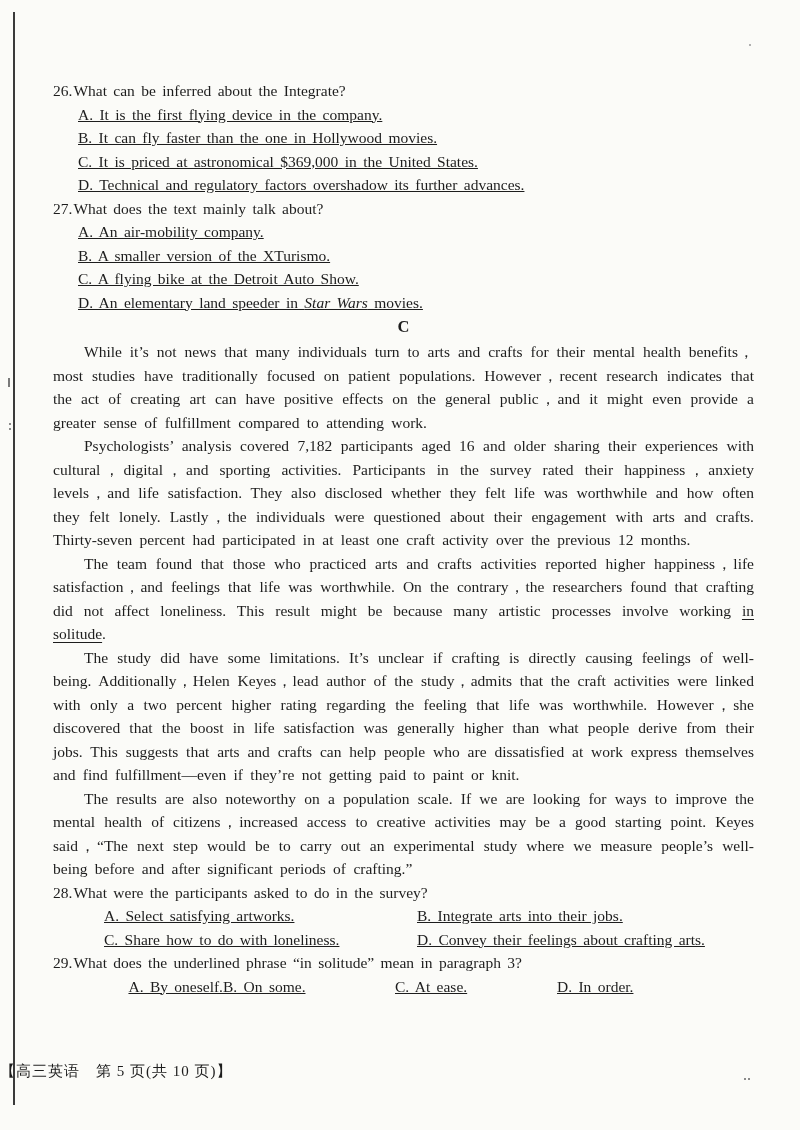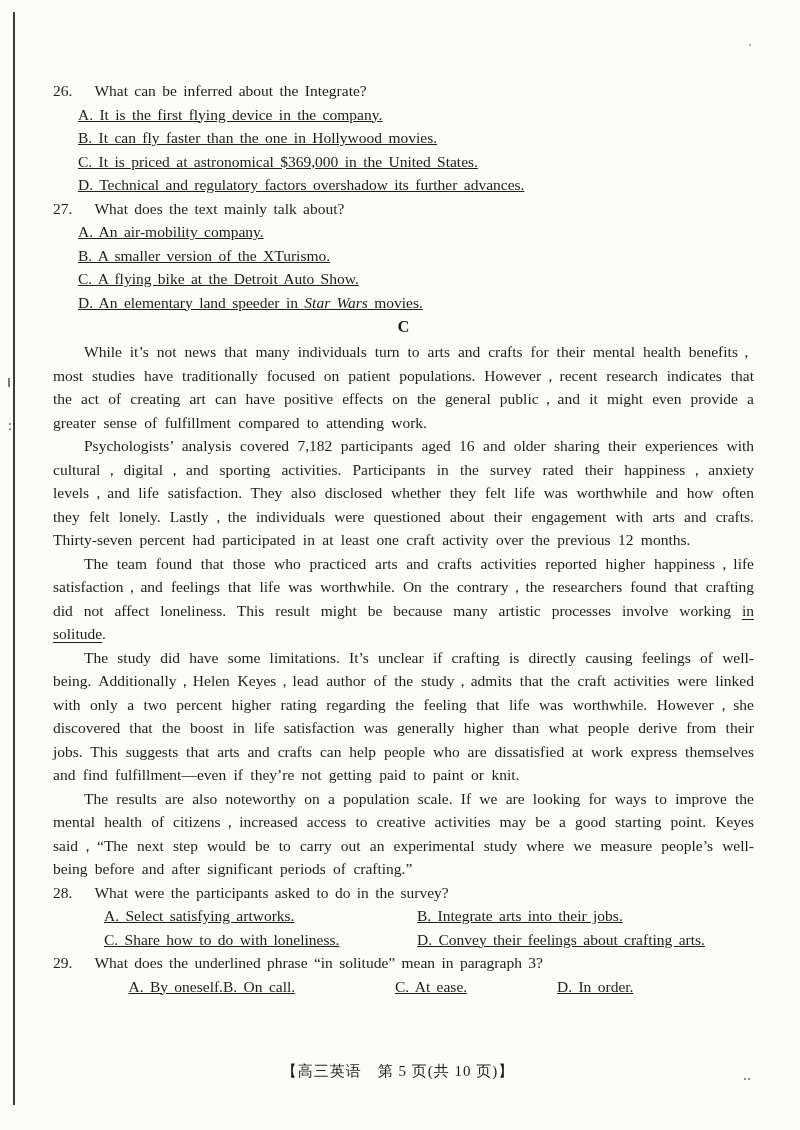--- a/index.html
+++ b/index.html
@@ -24,21 +24,21 @@
   .mark-1 { position: absolute; left: 8px; top: 378px; width: 2px; height: 9px; background: #7a7a7a; }
   .mark-2 { position: absolute; left: 9px; top: 423px; width: 2px; height: 2px; background: #8a8a8a; box-shadow: 0 5px 0 #8a8a8a; }
   .dot-tr { position: absolute; left: 749px; top: 44px; width: 2px; height: 2px; background: #b0b0b0; }
   .dots-br { position: absolute; left: 744px; top: 1078px; width: 2px; height: 2px; background: #8a8a8a; box-shadow: 4px 0 0 #8a8a8a; }
 
   .content {
     position: absolute; left: 53px; top: 79px; width: 701px;
     font-size: 15.5px; line-height: 23.5px;
   }
   .q-stem { word-spacing: 2.5px; }
-  .q-num { margin-right: 22px; }
+  .q-num { margin-right: 1px; }
   .q-option { padding-left: 25px; word-spacing: 2.5px; text-decoration: underline; }
 
   .section-label {
     text-align: center; font-weight: bold;
     font-size: 16.5px; line-height: 24px; margin: 1px 0;
   }
   .para {
     margin: 0; text-indent: 31px; text-align: justify;
     word-spacing: 3.5px;
   }
@@ -46,21 +46,21 @@
 
   .opt-row { display: flex; }
   .opt-row .col-a { width: 313px; flex: none; margin-left: 26px; }
   .opt-row4 { display: flex; }
   .opt-row4 .c1 { width: 145px; flex: none; text-align: right; }
   .opt-row4 .c2 { width: 172px; flex: none; }
   .opt-row4 .c3 { width: 162px; flex: none; }
 
   .footer {
     position: absolute; left: 0; right: 4px; top: 1062px;
-    text-align: center; font-size: 15px; letter-spacing: 1px;
+    text-align: left; font-size: 15px; letter-spacing: 1px;
     color: #1d1d1d;
   }
   i { font-style: italic; }
 </style>
 </head>
 <body>
 
 <div class="page">
 
   <div class="edge-line"></div>
@@ -116,21 +116,21 @@
         <span>D. Convey their feelings about crafting arts.</span>
       </div>
     </section>
 
     <section>
       <div class="q-stem">
         <span class="q-num">29.</span><span>What does the underlined phrase “in solitude” mean in paragraph 3?</span>
       </div>
       <div class="q-option opt-row4">
         <span class="c1">A. By oneself.</span>
-        <span class="c2">B. On call.</span>
+        <span class="c2">B. On some.</span>
         <span class="c3">C. At ease.</span>
         <span class="c4">D. In order.</span>
       </div>
     </section>
 
   </div>
 
   <div class="footer">【高三英语　第 5 页(共 10 页)】</div>
 
 </div>

